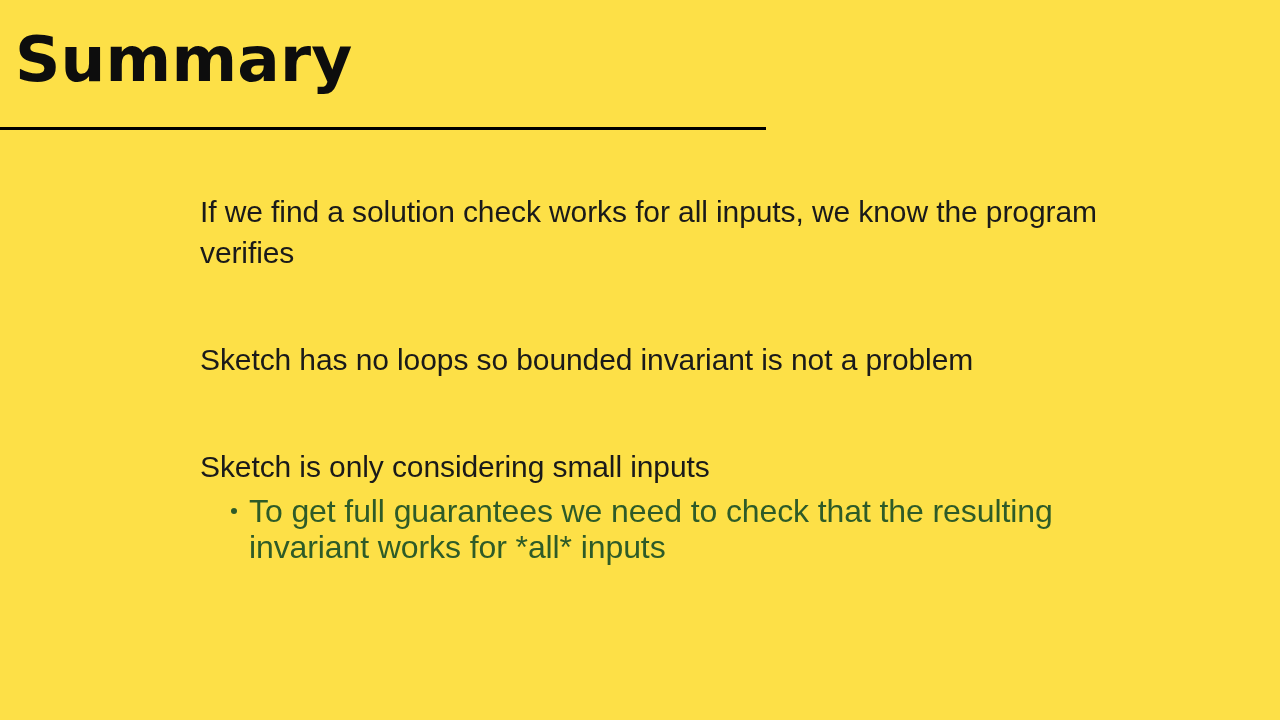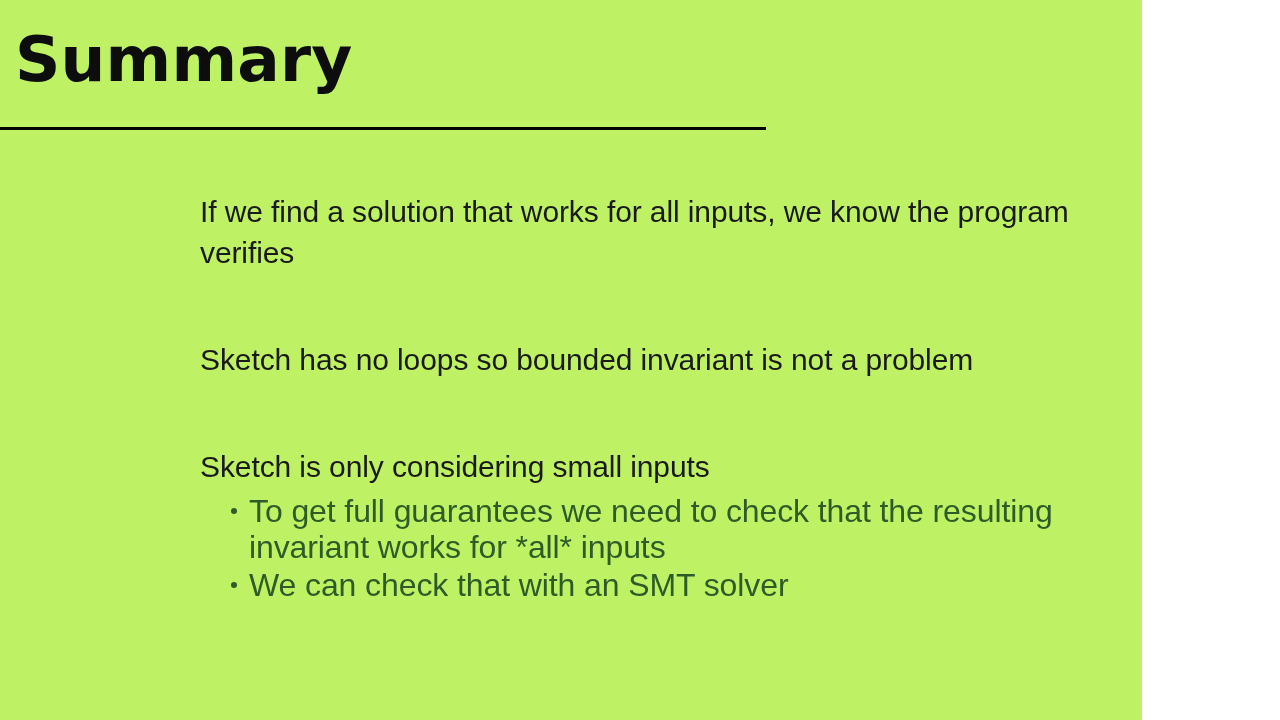--- a/index.html
+++ b/index.html
@@ -7,23 +7,23 @@
     margin: 0;
     padding: 0;
     background: #ffffff;
   }
   body {
     font-family: "Liberation Sans", sans-serif;
     -webkit-font-smoothing: antialiased;
   }
   #slide {
     position: relative;
-    width: 1142px;
+    width: 1280px;
     height: 720px;
-    background: #bef264;
+    background: #fde047;
     overflow: hidden;
   }
 
   
   #slide-title {
     position: absolute;
     left: 15px;
     top: 26px;
     font-family: "DejaVu Sans", sans-serif;
     font-size: 63px;
@@ -98,35 +98,31 @@
 <body>
 
 <div id="slide">
 
   <div id="slide-title">Summary</div>
 
   <div id="title-rule"></div>
 
   <div id="body">
 
-    <p class="para level1">If we find a solution that works for all inputs, we know the program verifies</p>
+    <p class="para level1">If we find a solution check works for all inputs, we know the program verifies</p>
 
     <div class="gap-large"></div>
 
     <p class="para level1">Sketch has no loops so bounded invariant is not a problem</p>
 
     <div class="gap-medium"></div>
 
     <p class="para level1">Sketch is only considering small inputs</p>
 
     <ul class="bullet-list">
       <li class="bullet-item">
         <span class="dot"></span>
         <span>To get full guarantees we need to check that the resulting invariant works for *all* inputs</span>
       </li>
-      <li class="bullet-item">
-        <span class="dot"></span>
-        <span>We can check that with an SMT solver</span>
-      </li>
     </ul>
 
   </div>
 </div>
 
 </body></html>

